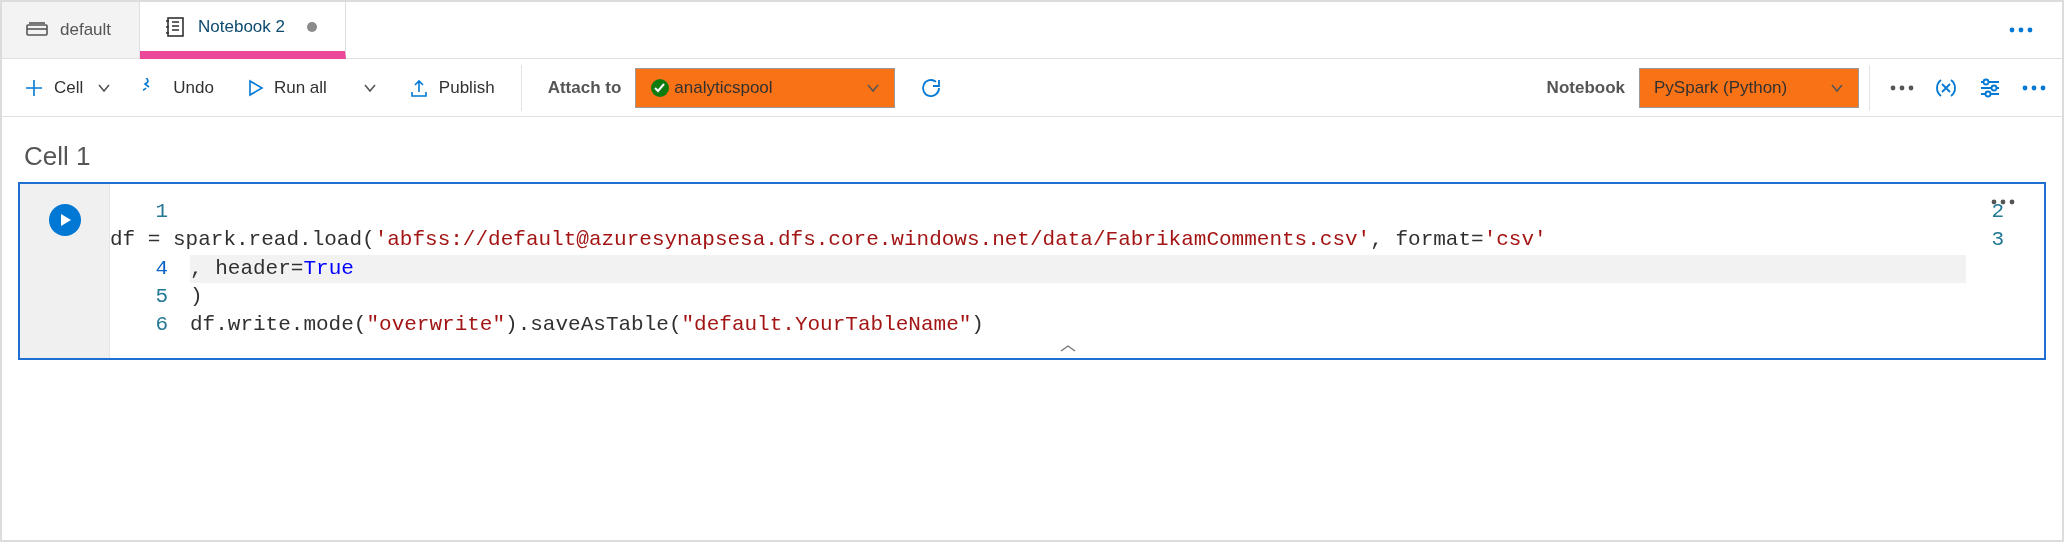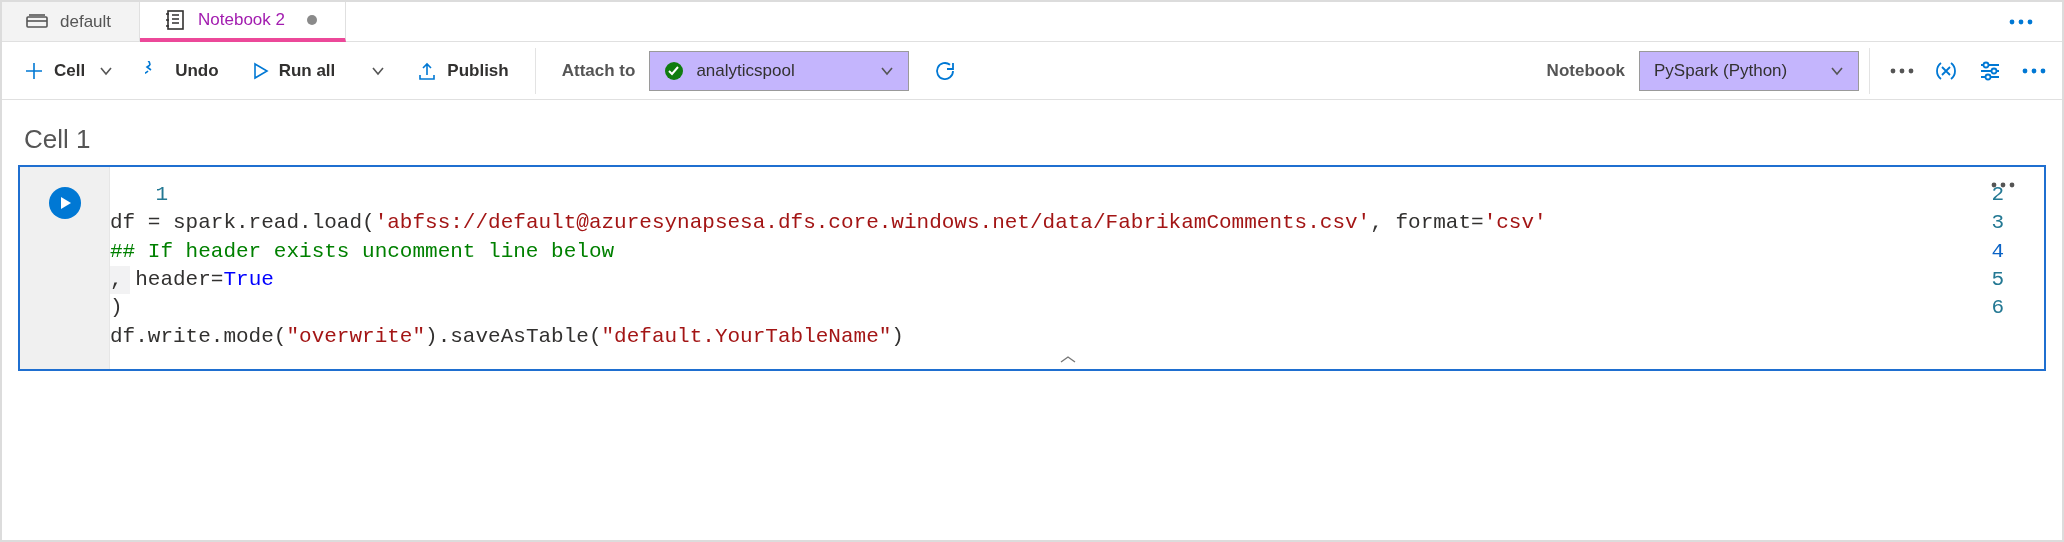--- a/index.html
+++ b/index.html
@@ -11,40 +11,40 @@
     border: 2px solid #dcdcdc;
     width: 2064px;
     height: 542px;
     overflow: hidden;
   }
 
   
   .tabstrip {
     display: flex;
     align-items: stretch;
-    height: 40px;
+    height: 57px;
     background: #fff;
     border-bottom: 1px solid #e0e0e0;
     position: relative;
   }
   .tab {
     display: flex;
     align-items: center;
     gap: 12px;
     padding: 0 28px 0 24px;
     border-right: 1px solid #e0e0e0;
     background: #f3f3f3;
     color: #555;
     cursor: pointer;
     position: relative;
   }
   .tab.active {
     background: #fff;
-    color: #a21caf;
-    border-bottom: 4px solid #ec4899;
+    color: #0c4a6e;
+    border-bottom: 8px solid #ec4899;
     margin-bottom: -1px;
   }
   .tab .icon { display:flex; align-items:center; color:#555; }
   .tab.active .icon { color:#323130; }
   .tab .dirty-dot {
     width: 10px; height: 10px; border-radius: 50%;
     background:#8a8a8a; margin-left: 10px;
   }
   .tabstrip .spacer { flex: 1; }
   .tabstrip .tab-more {
@@ -54,35 +54,35 @@
   
   .toolbar {
     display:flex; align-items:center; height:58px;
     border-bottom: 1px solid #e0e0e0;
     padding: 0 6px;
   }
   .tb-seg { display:flex; align-items:center; height:100%; }
   .tb-btn {
     display:flex; align-items:center; gap:10px;
     padding: 0 16px; height:100%;
-    cursor:pointer; color:#323130;font-weight:bold;
+    cursor:pointer; color:#323130;
   }
   .tb-btn .ico { display:flex; align-items:center; color:#0078d4; }
   .tb-btn .chev { color:#555; margin-left:4px; }
   .tb-sep {
     width:1px; height:46px; background:#e3e3e3; margin: 0 10px;
   }
   .tb-label {
     color:#555; font-weight:700; padding: 0 14px 0 16px;
   }
   .select-box {
-    display:flex; align-items:center; gap:12px;
+    display:flex; align-items:center; gap:4px;
     border:1px solid #9a9a9a; height:40px;
     padding:0 14px; min-width: 260px; cursor:pointer;
-    background:#c4b5fd;
+    background:#f97316;
   }
   .select-box .status-dot{ display:flex; align-items:center; }
   .select-box .val { flex:1; }
   .select-box .chev { color:#555; }
   .toolbar .fill { flex:1; }
   .icon-btn {
     display:flex; align-items:center; justify-content:center;
     width:44px; height:100%; color:#0078d4; cursor:pointer;
   }
   .icon-btn.gray { color:#555; }
@@ -326,21 +326,20 @@
             <circle cx="13" cy="4" r="2.4" fill="currentColor"></circle>
             <circle cx="22" cy="4" r="2.4" fill="currentColor"></circle>
           </svg>
       </div>
 
       <div class="code-block" id="code-block">
           <div class="ln">1</div>
           <div class="ln">2</div>
           <div class="code"><span>df = spark.read.load(</span><span class="s">'abfss://default@azuresynapsesa.dfs.core.windows.net/data/FabrikamComments.csv'</span><span>, format=</span><span class="s">'csv'</span></div>
           <div class="ln">3</div>
-          <div class="code"><span class="cm">## If header exists uncomment line below</span></div>
           <div class="code-row highlight"><div class="ln cur">4</div><div class="code"><span>, header=</span><span class="kw">True</span></div></div>
           <div class="ln">5</div>
           <div class="code"><span>)</span></div>
           <div class="ln">6</div>
           <div class="code"><span>df.write.mode(</span><span class="s">"overwrite"</span><span>).saveAsTable(</span><span class="s">"default.YourTableName"</span><span>)</span></div>
           <div class="cell-resize">
             <svg width="18" height="10" viewBox="0 0 18 10">
               <path d="M2 7l7-5 7 5" fill="none" stroke="currentColor" stroke-width="1.4"></path>
             </svg>
           </div>

